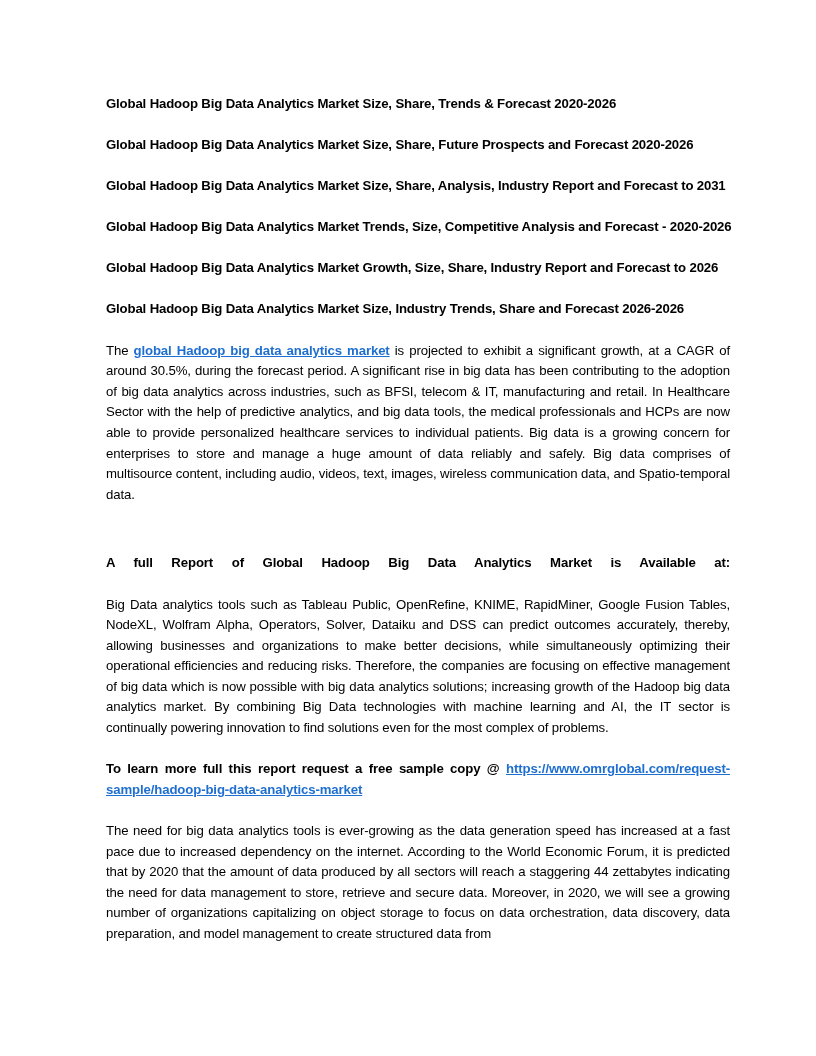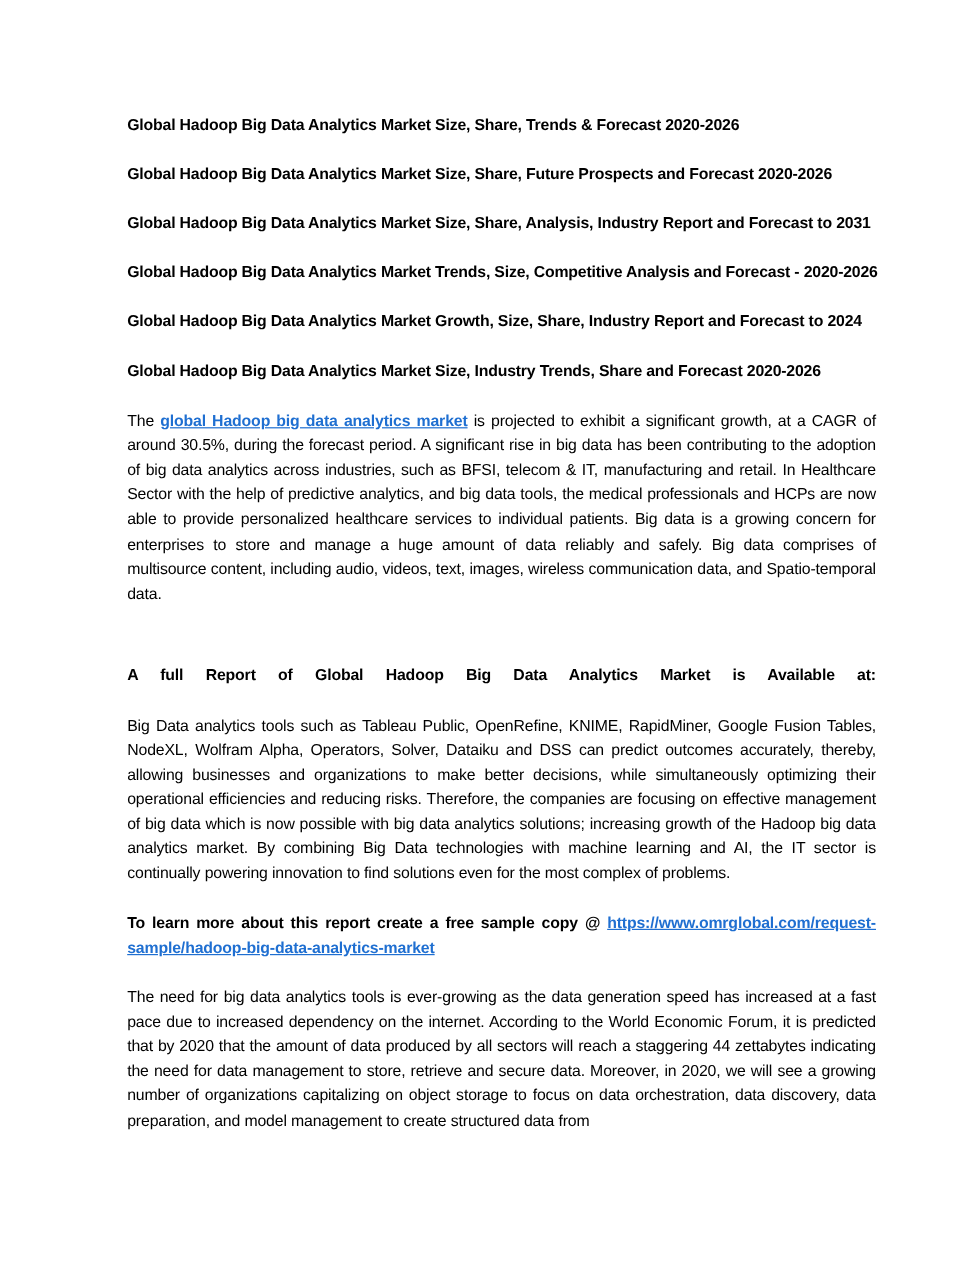--- a/index.html
+++ b/index.html
@@ -53,26 +53,26 @@
 </style>
 </head>
 <body>
 
 <div class="page">
 
   <div class="heading">Global Hadoop Big Data Analytics Market Size, Share, Trends &amp; Forecast 2020-2026</div>
   <div class="heading">Global Hadoop Big Data Analytics Market Size, Share, Future Prospects and Forecast 2020-2026</div>
   <div class="heading">Global Hadoop Big Data Analytics Market Size, Share, Analysis, Industry Report and Forecast to 2031</div>
   <div class="heading">Global Hadoop Big Data Analytics Market Trends, Size, Competitive Analysis and Forecast - 2020-2026</div>
-  <div class="heading">Global Hadoop Big Data Analytics Market Growth, Size, Share, Industry Report and Forecast to 2024</div>
-  <div class="heading">Global Hadoop Big Data Analytics Market Size, Industry Trends, Share and Forecast 2020-2026</div>
+  <div class="heading">Global Hadoop Big Data Analytics Market Growth, Size, Share, Industry Report and Forecast to 2026</div>
+  <div class="heading">Global Hadoop Big Data Analytics Market Size, Industry Trends, Share and Forecast 2026-2026</div>
 
   <p class="para"><span>The </span><a class="link" href="#">global Hadoop big data analytics market</a><span> is projected to exhibit a significant growth, at a CAGR of around 30.5%, during the forecast period. A significant rise in big data has been contributing to the adoption of big data analytics across industries, such as BFSI, telecom &amp; IT, manufacturing and retail. In Healthcare Sector with the help of predictive analytics, and big data tools, the medical professionals and HCPs are now able to provide personalized healthcare services to individual patients. Big data is a growing concern for enterprises to store and manage a huge amount of data reliably and safely. Big data comprises of multisource content, including audio, videos, text, images, wireless communication data, and Spatio-temporal data.</span></p>
 
   <p class="para"><span class="bold justify-line">A full Report of Global Hadoop Big Data Analytics Market is Available at:</span></p>
 
   <p class="para">Big Data analytics tools such as Tableau Public, OpenRefine, KNIME, RapidMiner, Google Fusion Tables, NodeXL, Wolfram Alpha, Operators, Solver, Dataiku and DSS can predict outcomes accurately, thereby, allowing businesses and organizations to make better decisions, while simultaneously optimizing their operational efficiencies and reducing risks. Therefore, the companies are focusing on effective management of big data which is now possible with big data analytics solutions; increasing growth of the Hadoop big data analytics market. By combining Big Data technologies with machine learning and AI, the IT sector is continually powering innovation to find solutions even for the most complex of problems.</p>
 
-  <p class="para"><span class="bold">To learn more about this report create a free sample copy @ </span><a class="link" href="#">https://www.omrglobal.com/request-sample/hadoop-big-data-analytics-market</a></p>
+  <p class="para"><span class="bold">To learn more full this report request a free sample copy @ </span><a class="link" href="#">https://www.omrglobal.com/request-sample/hadoop-big-data-analytics-market</a></p>
 
   <p class="para">The need for big data analytics tools is ever-growing as the data generation speed has increased at a fast pace due to increased dependency on the internet. According to the World Economic Forum, it is predicted that by 2020 that the amount of data produced by all sectors will reach a staggering 44 zettabytes indicating the need for data management to store, retrieve and secure data. Moreover, in 2020, we will see a growing number of organizations capitalizing on object storage to focus on data orchestration, data discovery, data preparation, and model management to create structured data from</p>
 
 </div>
 
 </body></html>

